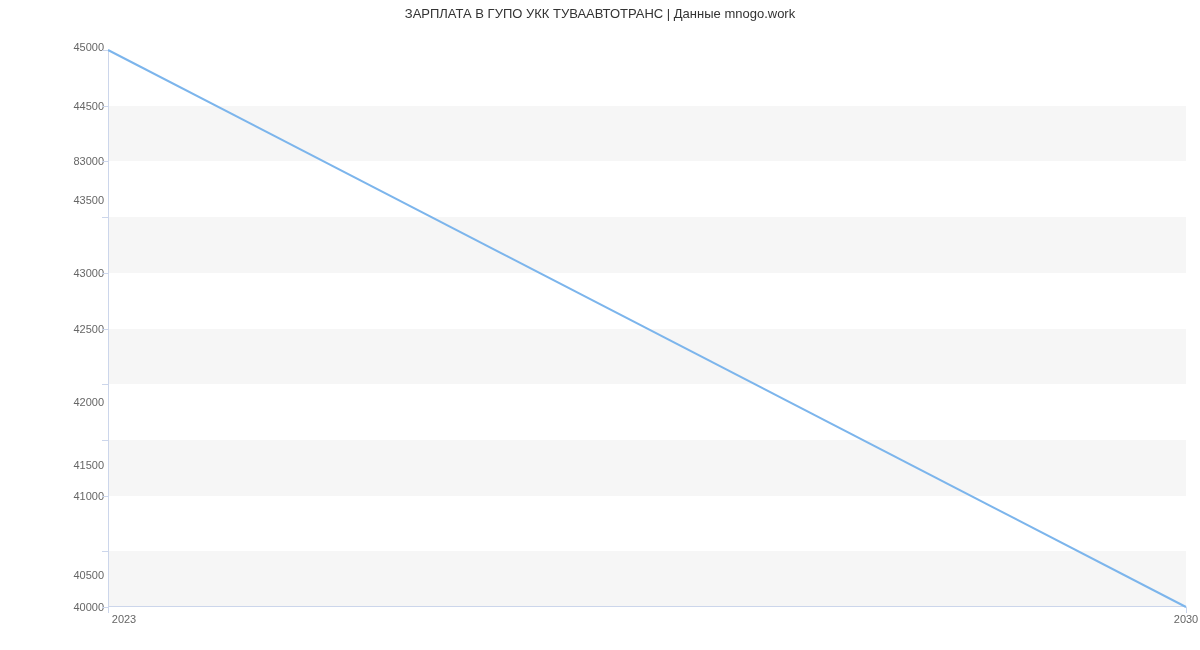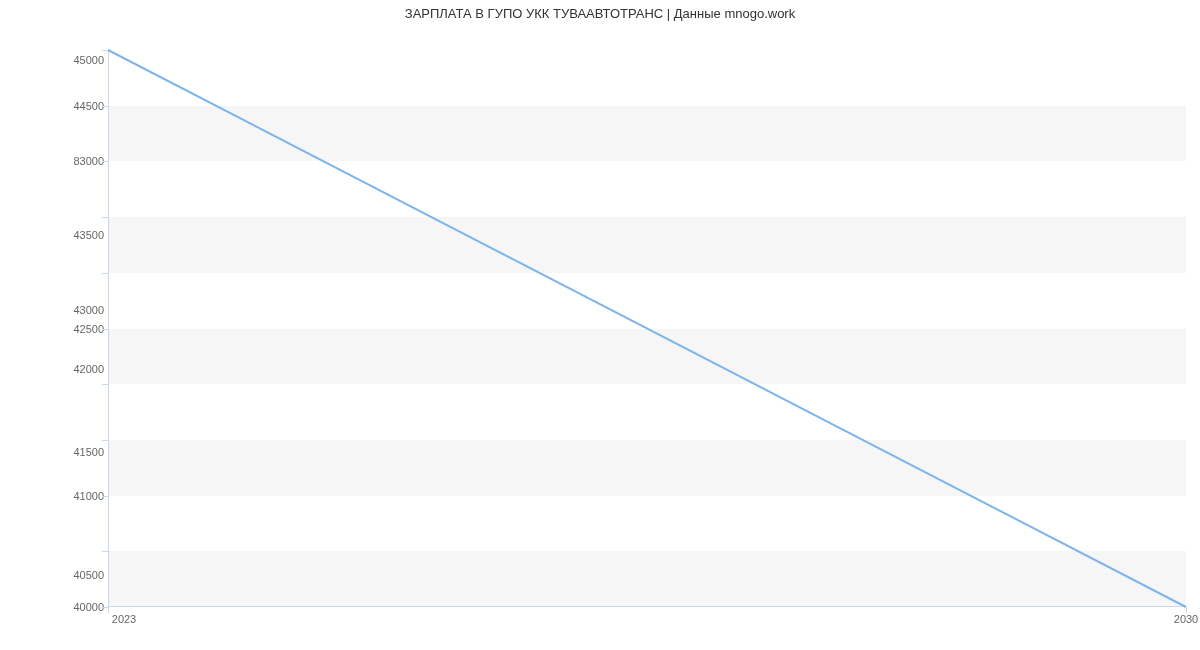--- a/index.html
+++ b/index.html
@@ -116,35 +116,35 @@
       </svg>
   </div>
 
   <div id="yTicksHost">
       <div class="y-tick" style="top: 607px;">40000</div>
       <div class="tick-mark-y" style="top: 607px;"></div>
       <div class="y-tick" style="top: 551.3px; margin-top: 24px;">40500</div>
       <div class="tick-mark-y" style="top: 551.3px;"></div>
       <div class="y-tick" style="top: 495.6px;">41000</div>
       <div class="tick-mark-y" style="top: 495.6px;"></div>
-      <div class="y-tick" style="top: 452px;">41500</div>
+      <div class="y-tick" style="top: 465px;">41500</div>
       <div class="tick-mark-y" style="top: 439.9px;"></div>
-      <div class="y-tick" style="top: 369px;">42000</div>
+      <div class="y-tick" style="top: 402px;">42000</div>
       <div class="tick-mark-y" style="top: 384.2px;"></div>
       <div class="y-tick" style="top: 328.5px;">42500</div>
       <div class="tick-mark-y" style="top: 328.5px;"></div>
-      <div class="y-tick" style="top: 272.8px; margin-top: 37px;">43000</div>
+      <div class="y-tick" style="top: 272.8px;">43000</div>
       <div class="tick-mark-y" style="top: 272.8px;"></div>
-      <div class="y-tick" style="top: 235px;">43500</div>
+      <div class="y-tick" style="top: 200px;">43500</div>
       <div class="tick-mark-y" style="top: 217.1px;"></div>
       <div class="y-tick" style="top: 161.4px;">83000</div>
       <div class="tick-mark-y" style="top: 161.4px;"></div>
       <div class="y-tick" style="top: 105.7px;">44500</div>
       <div class="tick-mark-y" style="top: 105.7px;"></div>
-      <div class="y-tick" style="top: 60px; text-align: right;">45000</div>
+      <div class="y-tick" style="top: 47px; text-align: right;">45000</div>
       <div class="tick-mark-y" style="top: 50px;"></div>
     </div>
   <div id="xTicksHost">
       <div class="x-tick" style="left: 124px;">2023</div>
       <div class="tick-mark-x" style="left: 108px;"></div>
       <div class="x-tick" style="left: 1186px;">2030</div>
       <div class="tick-mark-x" style="left: 1186px;"></div>
     </div>
 
 </div>

